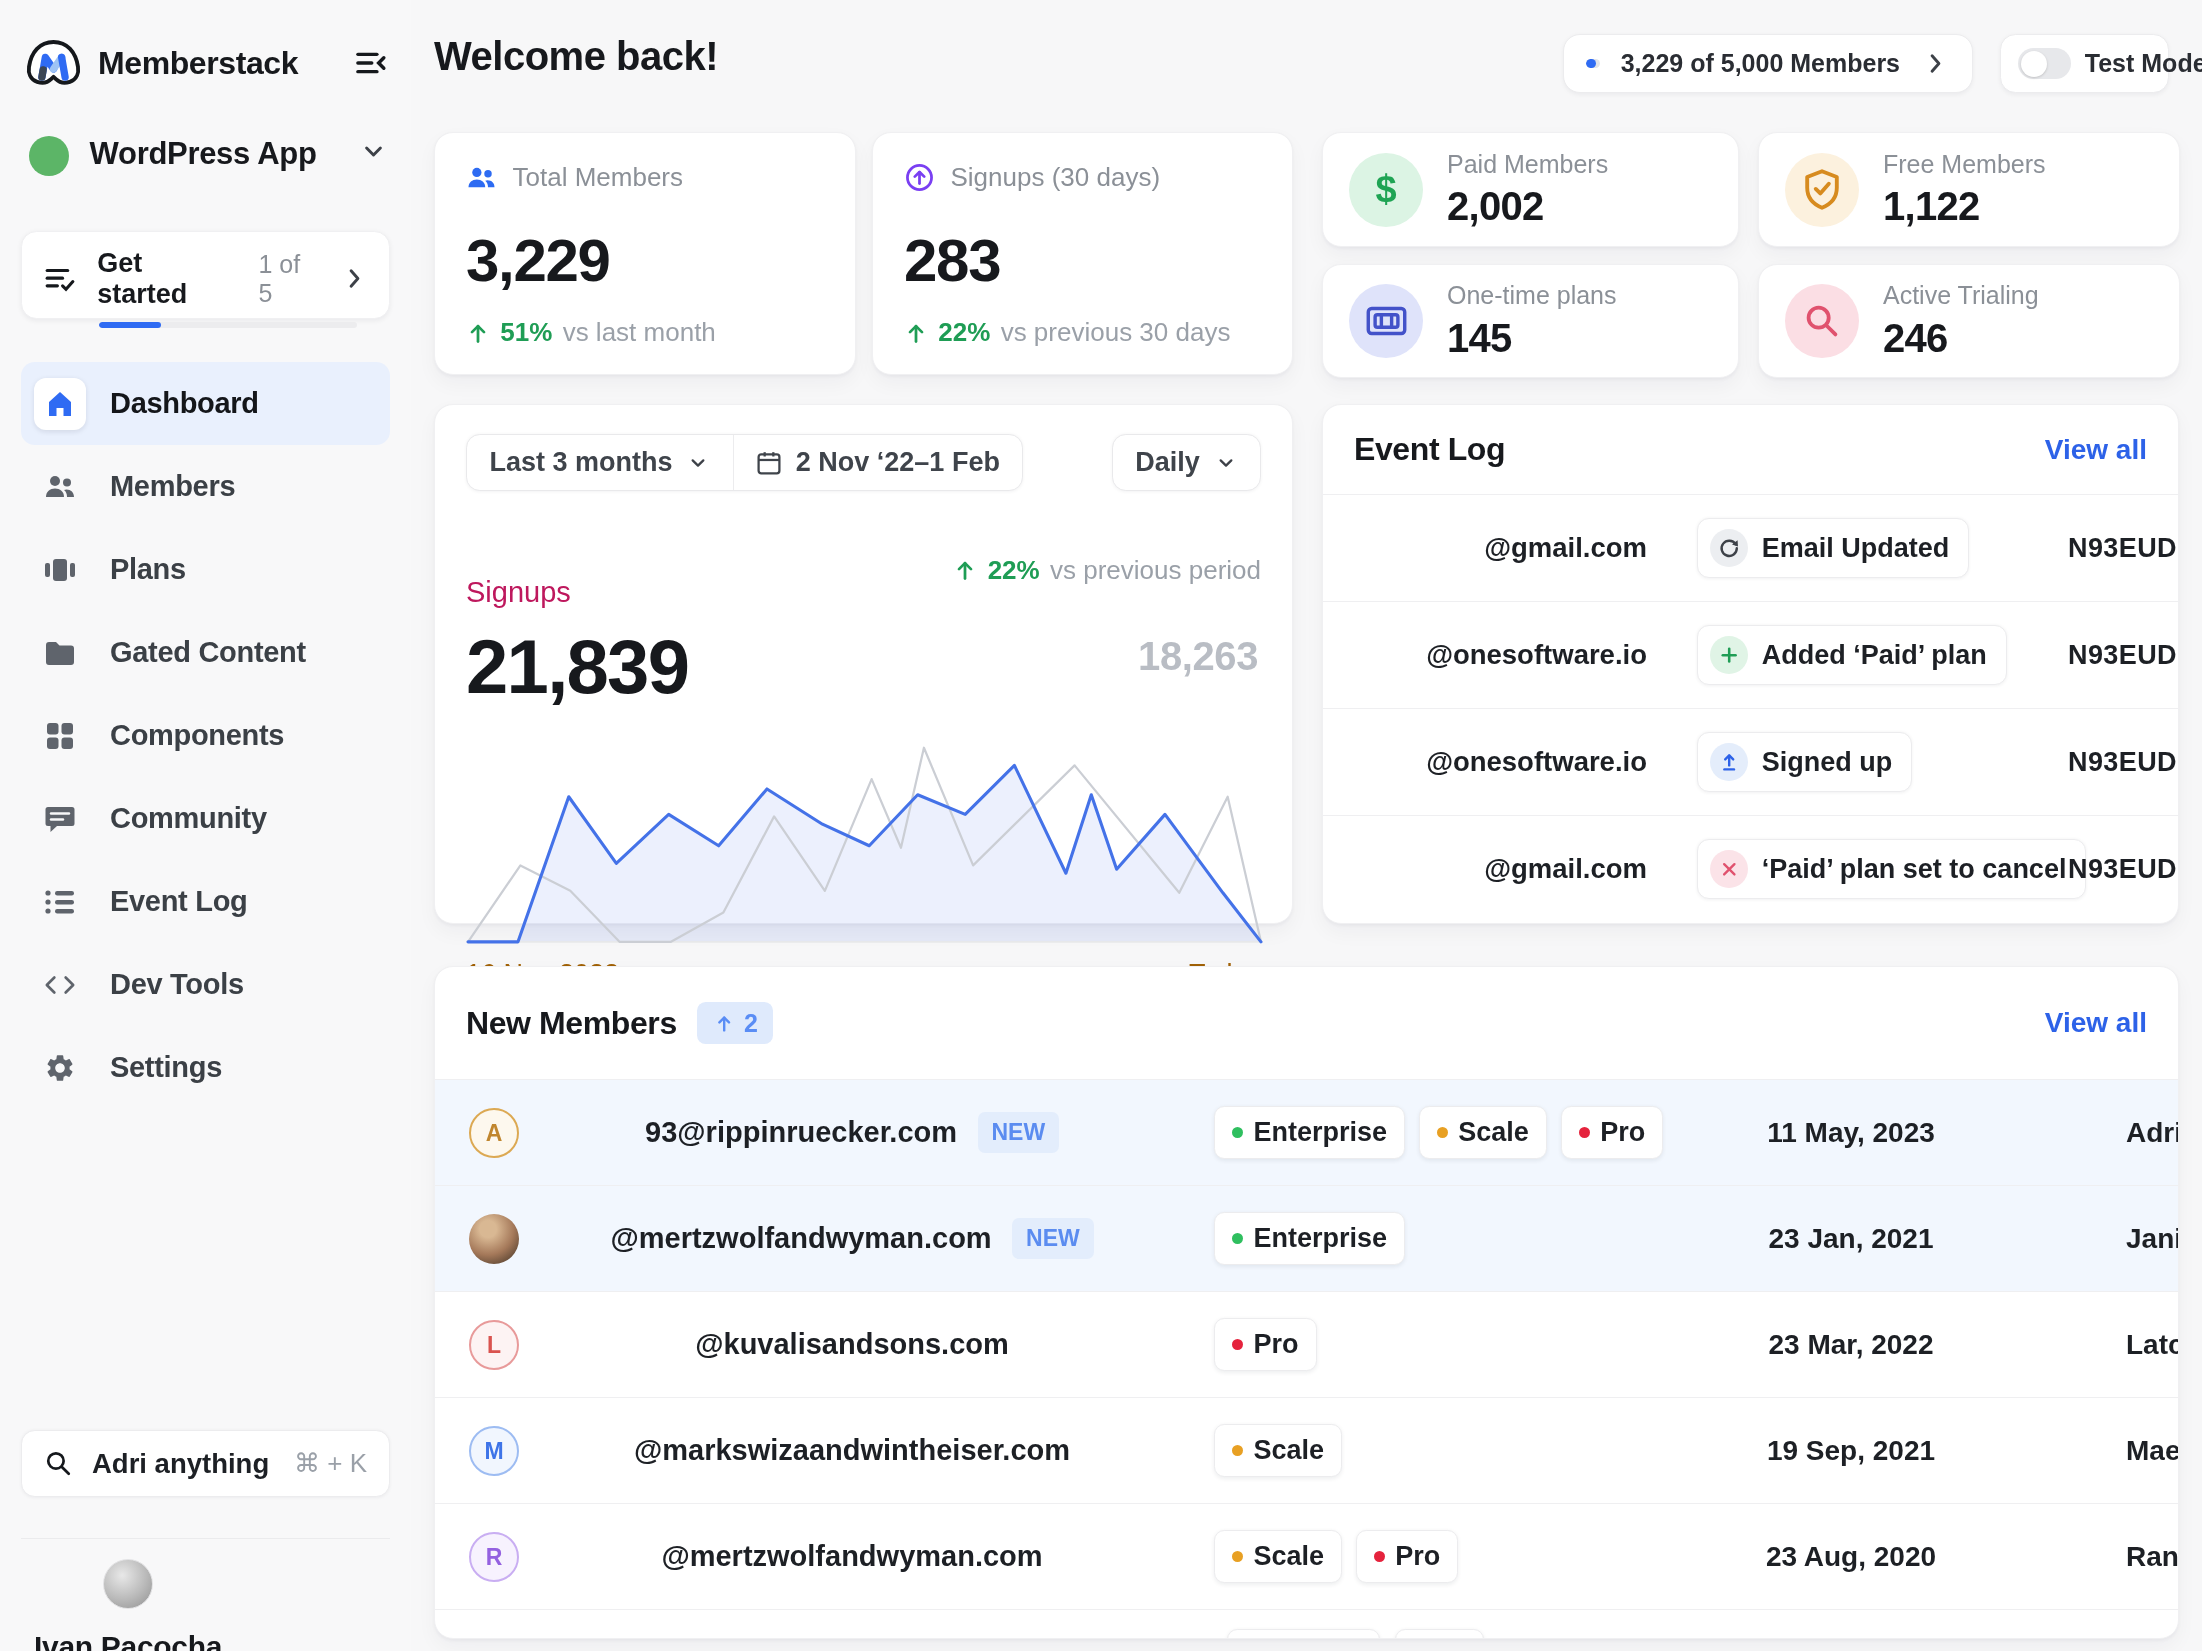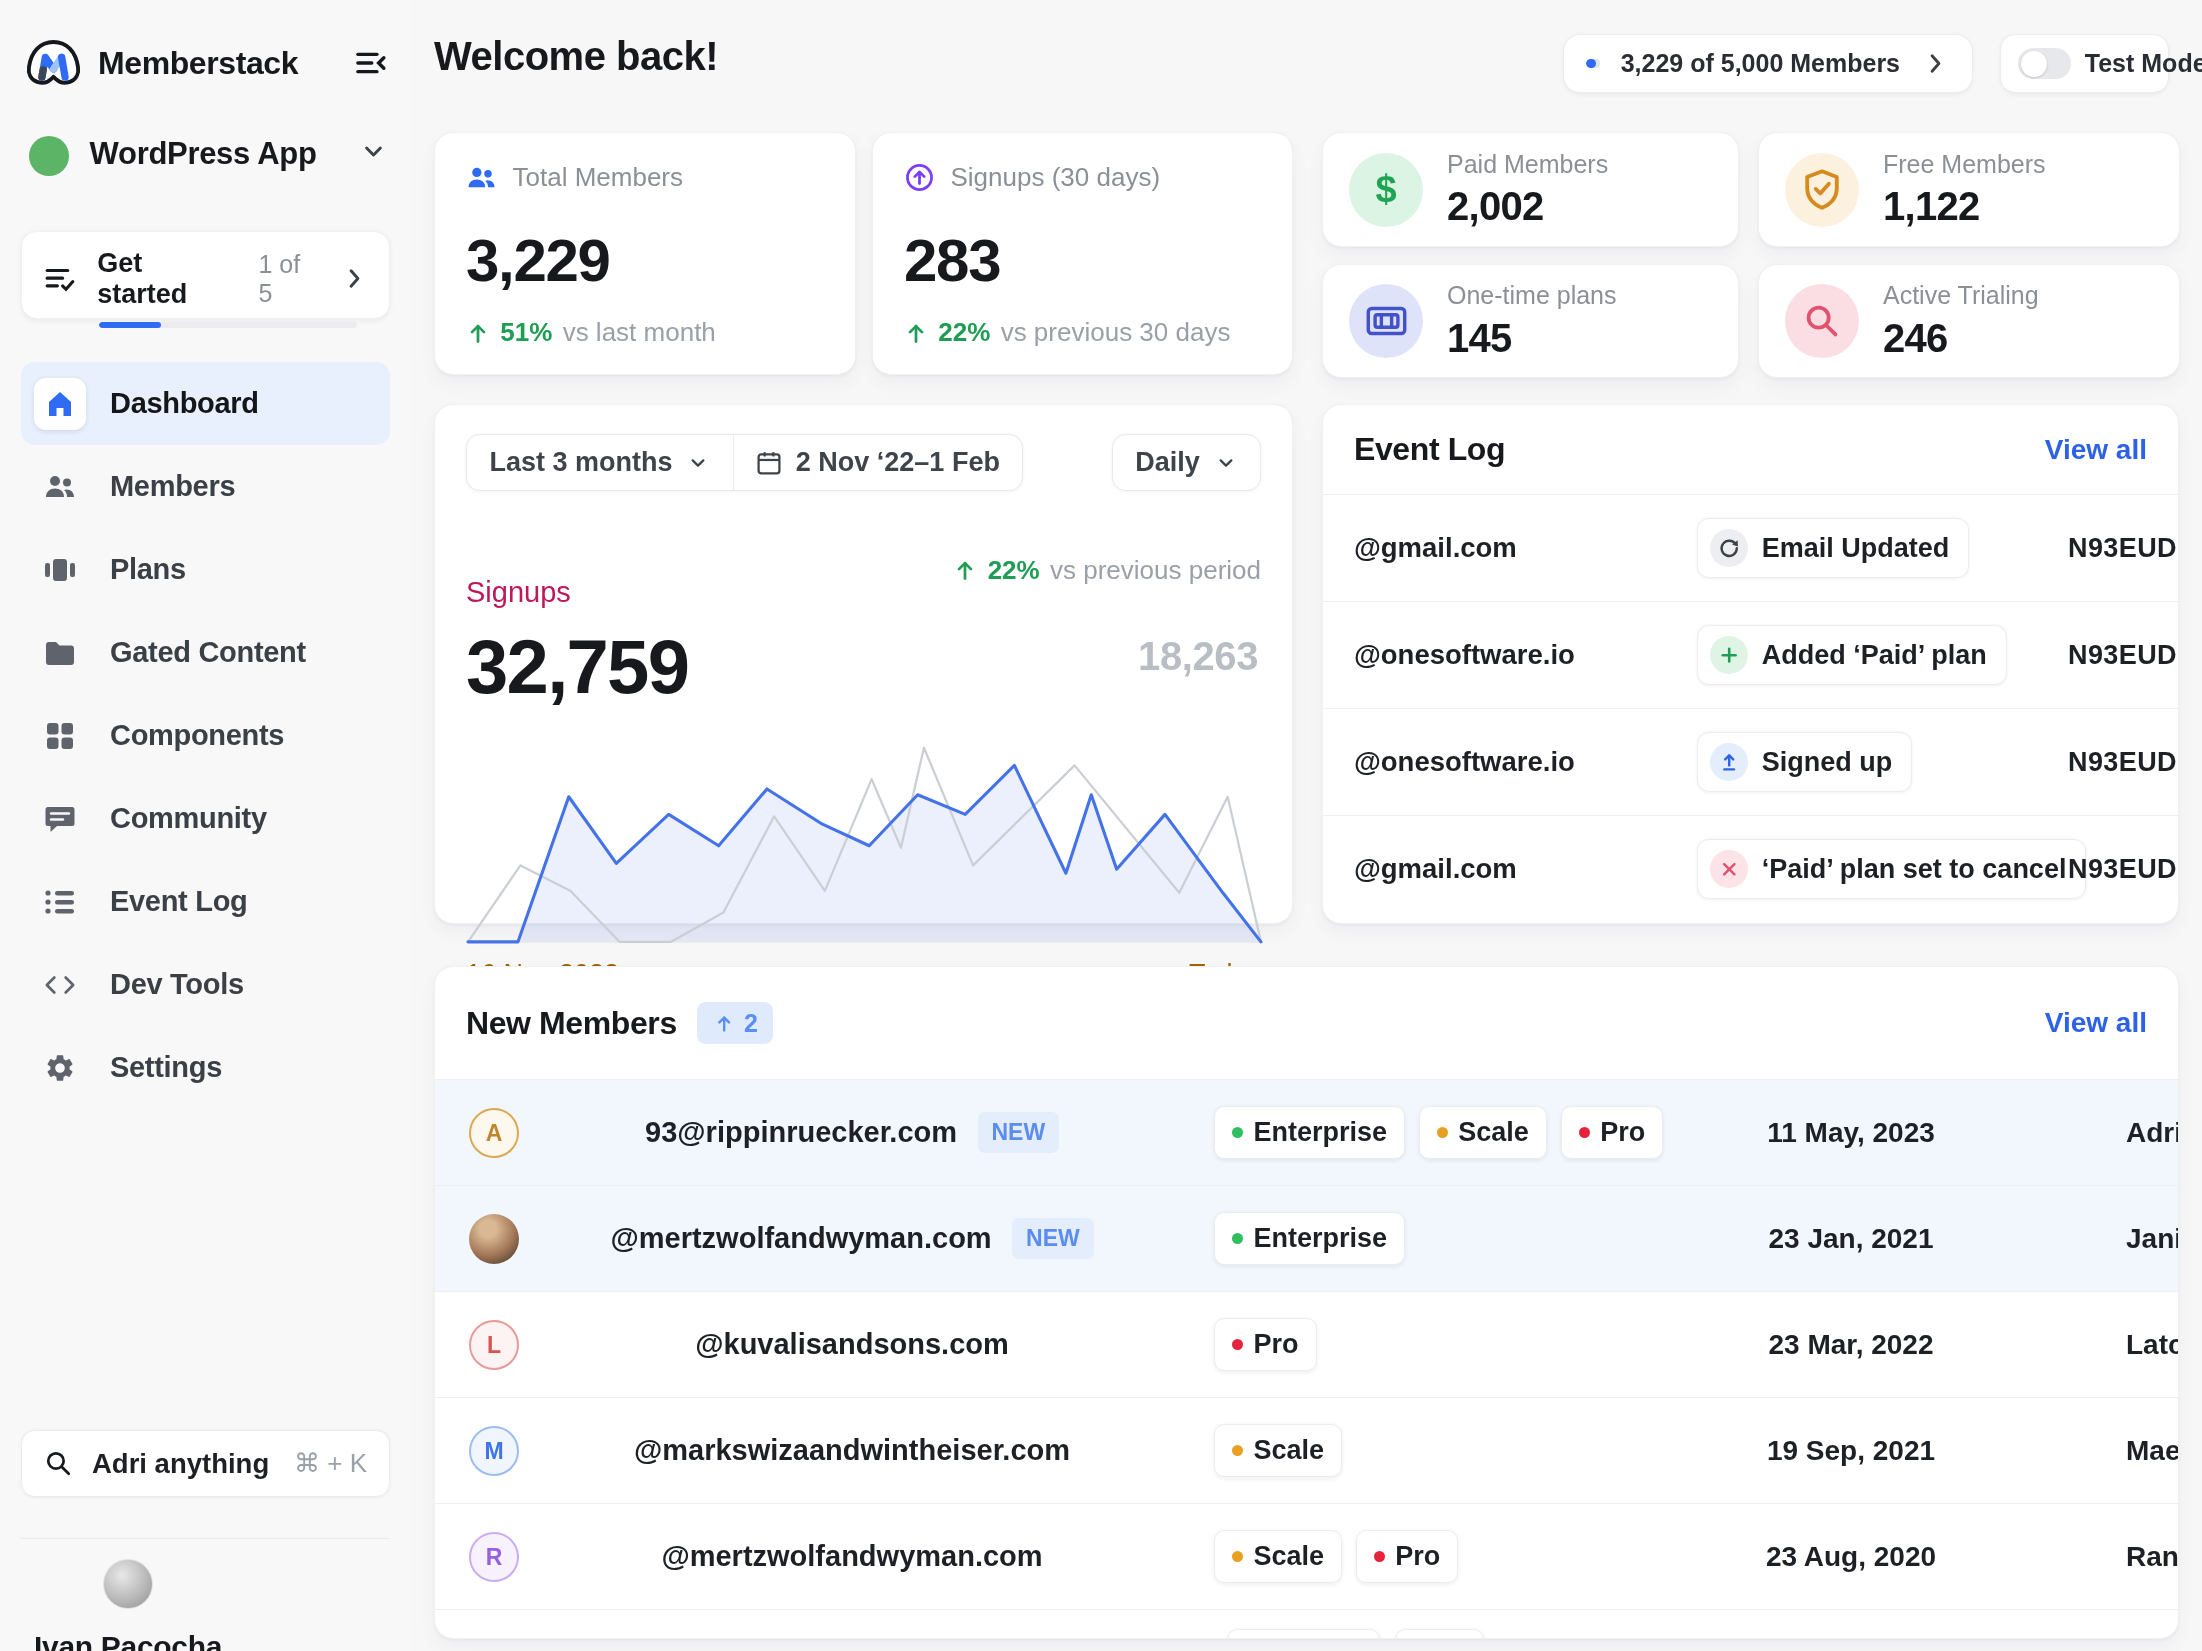--- a/index.html
+++ b/index.html
@@ -119,21 +119,21 @@
   .axis-labels { display: flex; margin-top: 12px; }
   .axis-labels span { font-size: 27px; color: #a16207; }
   .axis-labels span:last-child { margin-left: auto; }
 
   
   .event-card { overflow: hidden; }
   .panel-head { height: 89px; display: flex; align-items: center; padding: 0 31px; }
   .panel-title { font-size: 32px; font-weight: 800; letter-spacing: -0.4px; }
   .view-all { margin-left: auto; font-size: 28px; font-weight: 600; color: #2d62e8; cursor: pointer; }
   .ev-row { height: 107px; border-top: 1.7px solid #efeff1; display: flex; align-items: center; padding-left: 31px; position: relative; }
-  .ev-email { width: 293px; font-size: 27.5px; font-weight: 600; color: #1d2025; flex: none; }
+  .ev-email { width: 293px; text-align: right; font-size: 27.5px; font-weight: 600; color: #1d2025; flex: none; }
   .ev-badge { margin-left: 50px; display: flex; align-items: center; gap: 13.8px; background: #fff; border: 0.9px solid #ececee;
     border-radius: 12px; box-shadow: 0 0.9px 3.4px rgba(16,24,40,.06); padding: 10.3px 19px 10.3px 12px; }
   .ev-ic { width: 38px; height: 38px; border-radius: 50%; display: flex; align-items: center; justify-content: center; flex: none; }
   .ev-ic.gray { background: #eceef1; } .ev-ic.green { background: #e0f4e6; }
   .ev-ic.blue { background: #e4edfb; } .ev-ic.red { background: #fbe3e8; }
   .ev-event { font-size: 27px; font-weight: 600; color: #1d2025; white-space: nowrap; }
   .ev-id { position: absolute; left: 745px; font-size: 27px; font-weight: 600; color: #1d2025; letter-spacing: 0.4px; white-space: nowrap; }
 
   
   .nm-card { overflow: hidden; }
@@ -527,21 +527,21 @@
                 <line x1="14" y1="24" x2="14" y2="6"></line>
                 <polyline points="7,13 14,6 21,13"></polyline>
               </g>
             </svg>
           </span>
         <span class="chg">22%</span>
         <span class="cmp">vs previous period</span>
       </span>
     </div>
 
-    <div class="big-total">32,759</div>
+    <div class="big-total">21,839</div>
     <div class="prev-total">18,263</div>
 
     <div class="chart-box">
       <svg id="signups-chart" width="797" height="215" viewBox="0 0 926 250">
         <path d="M2.0 244.0 L60.1 244.0 L119.1 75.3 L174.4 152.8 L235.3 95.8 L293.4 132.3 L349.6 66.2 L414.1 107.2 L468.5 132.3 L524.8 73.0 L580.1 95.8 L637.3 38.8 L697.2 164.2 L726.7 73.0 L756.2 159.6 L812.4 95.8 L879.7 187.0 L924.0 244.0 L924.0 244 L2.0 244 Z" fill="rgba(86,120,233,0.11)" stroke="none"></path>
         <line x1="0" y1="244" x2="926" y2="244" stroke="#e7e8ea" stroke-width="2"></line>
         <path fill="none" stroke-width="2.6" stroke-linejoin="round" d="M2.0 244.0 L62.9 155.1 L120.9 184.7 L178.1 244.0 L238.0 244.0 L298.9 209.8 L357.9 98.1 L416.9 184.7 L471.3 54.8 L505.4 134.6 L532.1 18.3 L589.3 155.1 L707.3 38.8 L829.0 187.0 L885.3 75.3 L924.0 244.0" stroke="#cbced4"></path>
         <path fill="none" stroke-width="3.6" stroke-linejoin="round" stroke-linecap="round" d="M2.0 244.0 L60.1 244.0 L119.1 75.3 L174.4 152.8 L235.3 95.8 L293.4 132.3 L349.6 66.2 L414.1 107.2 L468.5 132.3 L524.8 73.0 L580.1 95.8 L637.3 38.8 L697.2 164.2 L726.7 73.0 L756.2 159.6 L812.4 95.8 L879.7 187.0 L924.0 244.0" stroke="#4472e8"></path>
       </svg>
       <div class="axis-labels">

